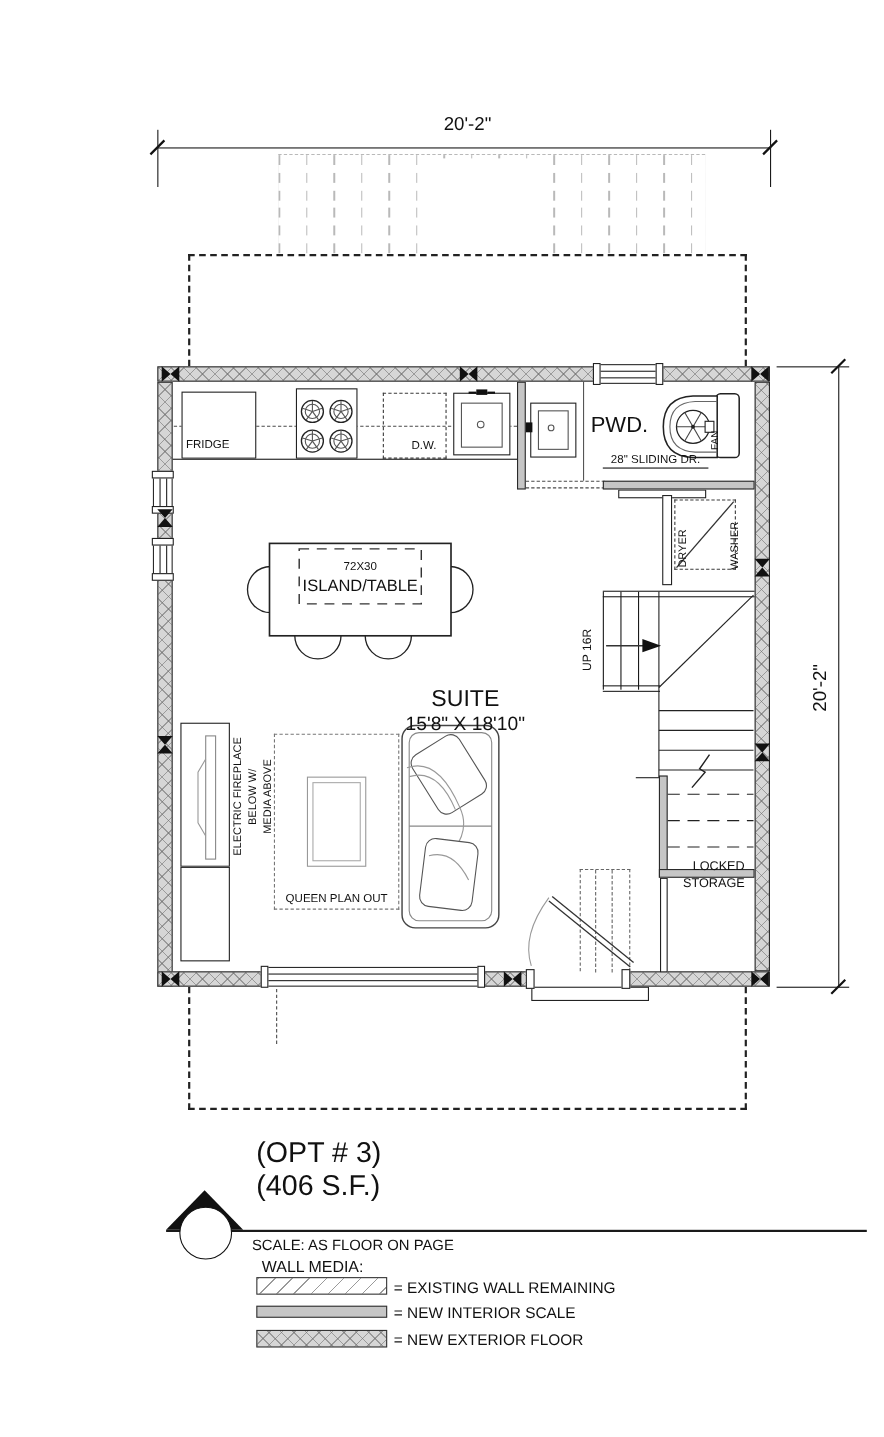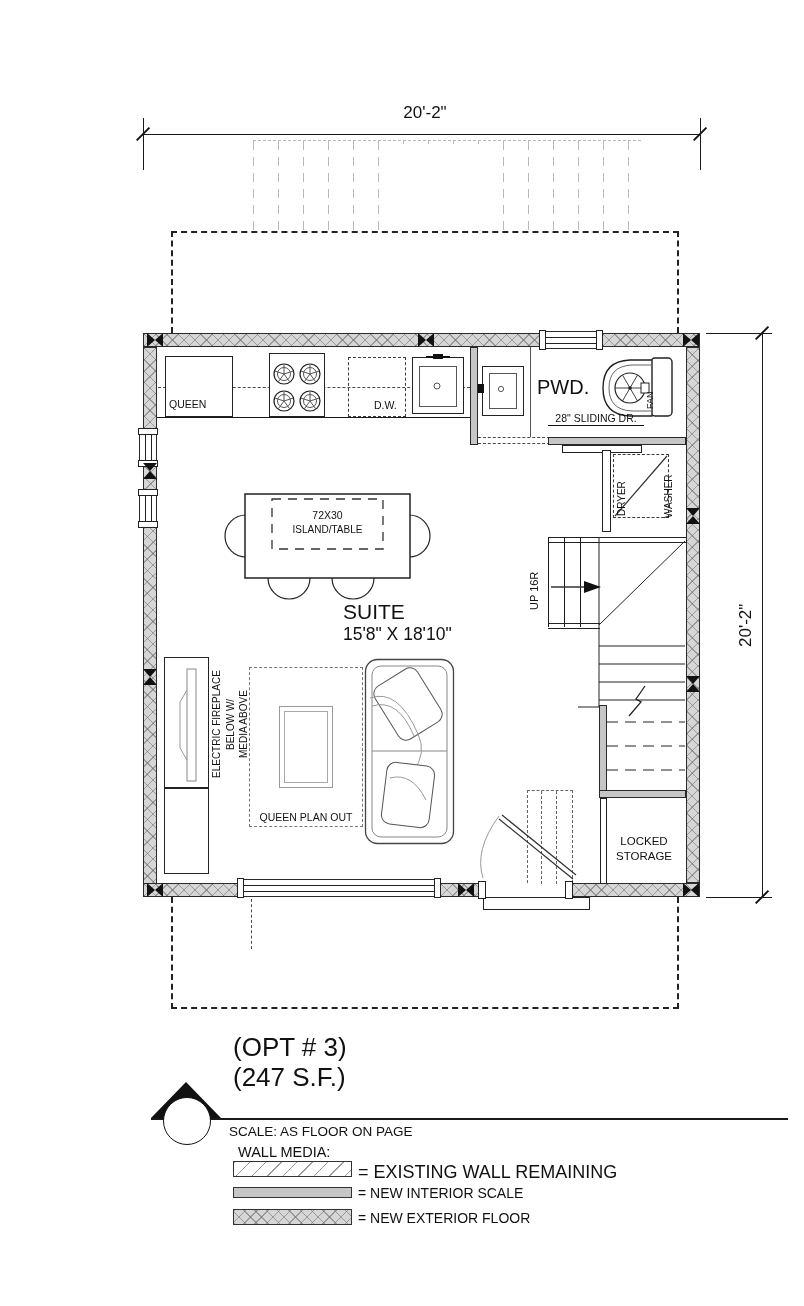--- a/index.html
+++ b/index.html
@@ -147,21 +147,21 @@
   <div class="bt bt-h" style="left:458px;top:883px"></div>
   <div class="bt bt-h" style="left:683px;top:883px"></div>
   <div class="bt bt-v" style="left:143px;top:463px"></div>
   <div class="bt bt-v" style="left:143px;top:669px"></div>
   <div class="bt bt-v" style="left:686px;top:508px"></div>
   <div class="bt bt-v" style="left:686px;top:676px"></div>
 
   <div class="dash-h" style="left:158px;top:387px;width:312px"></div>
   <div class="hline" style="left:157px;top:417px;width:313px"></div>
   <div class="box" style="left:165px;top:356px;width:68px;height:61px"></div>
-  <div class="lab" style="left:169px;top:398px;font-size:10.5px">QUEEN</div>
+  <div class="lab" style="left:169px;top:398px;font-size:10.5px">FRIDGE</div>
   <div class="box" style="left:269px;top:353px;width:56px;height:64px"></div>
   <div class="dashedbox" style="left:348px;top:357px;width:58px;height:60px"></div>
   <div class="lab" style="left:374px;top:399px;font-size:10.5px">D.W.</div>
   <div class="box" style="left:412px;top:357px;width:52px;height:57px"></div>
   <div class="boxin" style="left:419px;top:366px;width:38px;height:41px"></div>
 
   <div class="vline" style="left:530px;top:347px;height:90px;background:#555"></div>
   <div class="box" style="left:482px;top:366px;width:42px;height:50px"></div>
   <div class="boxin" style="left:489px;top:373px;width:28px;height:36px"></div>
 
@@ -173,29 +173,29 @@
   <div class="lab vtx" style="left:616px;top:458px;height:58px;font-size:10px">DRYER</div>
   <div class="lab vtx" style="left:663px;top:456px;height:62px;font-size:10px">WASHER</div>
 
   <div class="abs" style="left:548px;top:537px;width:138px;height:4px;border-top:1px solid #222;border-bottom:1px solid #222;z-index:2"></div>
   <div class="abs" style="left:548px;top:623px;width:52px;height:4px;border-top:1px solid #222;border-bottom:1px solid #222;z-index:2"></div>
   <div class="vline" style="left:548px;top:538px;height:89px"></div>
   <div class="vline" style="left:564px;top:538px;height:89px"></div>
   <div class="vline" style="left:580px;top:538px;height:89px"></div>
   <div class="lab vtx" style="left:528px;top:556px;height:54px;font-size:11px">UP 16R</div>
 
-  <div class="lab" style="left:611px;top:834px;width:66px;text-align:center;font-size:11.5px;line-height:1.3;white-space:normal">LOCKED STORAGE</div>
-
-  <div class="lab" style="left:343px;top:600px;width:160px;text-align:left;z-index:6">
+  <div class="lab" style="left:611px;top:781px;width:66px;text-align:right;font-size:11.5px;line-height:1.3;white-space:normal">LOCKED STORAGE</div>
+
+  <div class="lab" style="left:343px;top:624px;width:160px;text-align:center;z-index:6">
     <span style="display:block;font-size:21px">SUITE</span>
     <span style="display:block;font-size:17.5px">15'8" X 18'10"</span>
   </div>
   <div class="lab" style="left:272px;top:509px;width:111px;text-align:center;line-height:1.3;z-index:6">
     <span style="display:block;font-size:10.5px">72X30</span>
-    <span style="display:block;font-size:10px">ISLAND/TABLE</span>
+    <span style="display:block;font-size:15px">ISLAND/TABLE</span>
   </div>
 
   <div class="box" style="left:164px;top:657px;width:45px;height:131px;border-width:1.2px"></div>
   <div class="box" style="left:164px;top:788px;width:45px;height:86px;border-width:1.2px"></div>
   <div class="lab vtx" style="left:210px;top:645px;height:158px;width:44px;font-size:10px;line-height:1.35;text-align:center">
     <span style="display:block">ELECTRIC FIREPLACE</span>
     <span style="display:block">BELOW W/</span>
     <span style="display:block">MEDIA ABOVE</span>
   </div>
   <div class="dashedbox" style="left:249px;top:667px;width:114px;height:160px;border-color:#777;z-index:1"></div>
@@ -297,24 +297,24 @@
       <line x1="576" y1="875" x2="502" y2="815" stroke="#333" stroke-width="1.2"></line>
       <path d="M499,816 Q474,850 483,878" fill="none" stroke="#999"></path>
     </g>
   </svg>
 
   <div class="hline" style="left:151px;top:1118px;width:637px;height:1.5px;z-index:5"></div>
   <div class="tri" style="left:151px;top:1082px"></div>
   <div class="circ" style="left:163px;top:1097px"></div>
 
   <div class="lab" style="left:233px;top:1032px;font-size:26px">(OPT # 3)</div>
-  <div class="lab" style="left:233px;top:1062px;font-size:26px">(247 S.F.)</div>
+  <div class="lab" style="left:233px;top:1062px;font-size:26px">(406 S.F.)</div>
   <div class="lab" style="left:229px;top:1124px;font-size:13.5px">SCALE: AS FLOOR ON PAGE</div>
   <div class="lab" style="left:238px;top:1144px;font-size:14.5px">WALL MEDIA:</div>
 
   <div class="legend-swatch sw-exist" style="left:233px;top:1161px;width:119px;height:16px"></div>
-  <div class="lab" style="left:358px;top:1162px;font-size:18px">= EXISTING WALL REMAINING</div>
+  <div class="lab" style="left:358px;top:1162px;font-size:14px">= EXISTING WALL REMAINING</div>
   <div class="legend-swatch sw-int" style="left:233px;top:1187px;width:119px;height:11px"></div>
   <div class="lab" style="left:358px;top:1185px;font-size:14px">= NEW INTERIOR SCALE</div>
   <div class="legend-swatch sw-ext" style="left:233px;top:1209px;width:119px;height:16px"></div>
   <div class="lab" style="left:358px;top:1210px;font-size:14px">= NEW EXTERIOR FLOOR</div>
 
 </div>
 
 </body></html>

